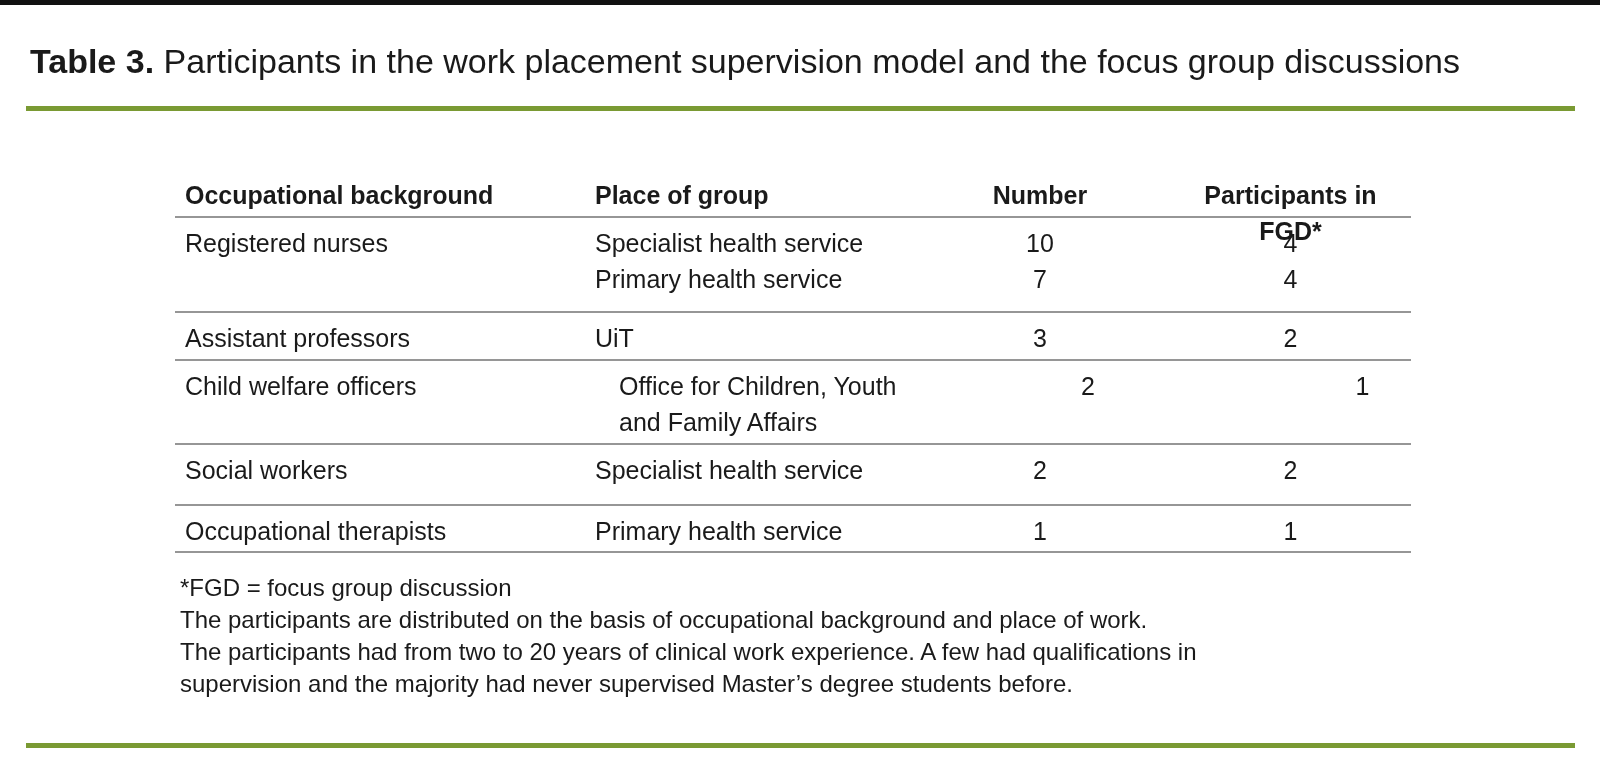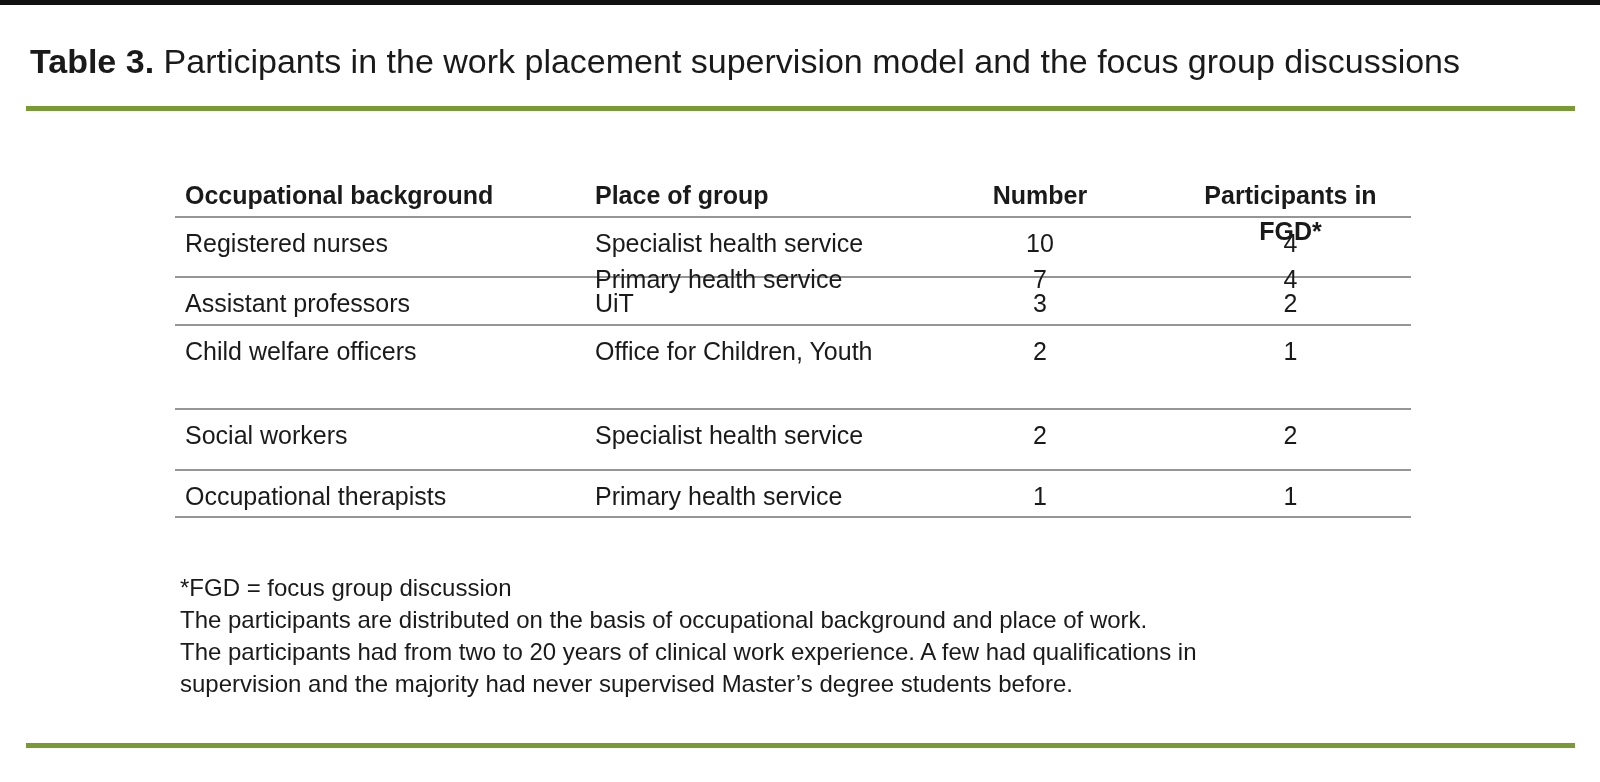--- a/index.html
+++ b/index.html
@@ -14,23 +14,23 @@
   .rule-green{position:absolute;left:26px;width:1549px;height:5px;background:#7a9a33;}
   .rule-green.top{top:106px;}
   .rule-green.bottom{top:743px;}
 
   .table-wrap{position:absolute;left:175px;top:170px;width:1236px;font-size:25px;}
   .t-row{
     display:grid;grid-template-columns:408px 367px 180px 281px;
     box-sizing:border-box;border-bottom:2px solid #969696;
   }
   .t-row.header{height:48px;font-weight:bold;}
-  .t-row.rg1{height:60px;}
+  .t-row.rg1{height:95px;}
   .t-row.rg2{height:48px;}
-  .t-row.rg3{height:84px;}
+  .t-row.rg3{height:84px;gap:24px;}
   .t-row.rg4{height:61px;}
   .t-row.rg5{height:47px;}
   .cell{padding-top:7px;line-height:36px;}
   .cell.c1{padding-left:10px;}
   .cell.c2{padding-left:12px;}
   .cell.c3{text-align:center;}
   .cell.c4{text-align:center;padding-left:40px;}
 
   .footnotes{position:absolute;left:180px;top:572px;font-size:24px;line-height:32px;}
   .fn-line{white-space:nowrap;}
@@ -87,20 +87,21 @@
       <div>2</div>
     </div>
   </div>
 
   <div class="t-row rg3">
     <div class="cell c1">
       <div>Child welfare officers</div>
     </div>
     <div class="cell c2">
       <div>Office for Children, Youth</div>
+      <div>and Family Affairs</div>
     </div>
     <div class="cell c3">
       <div>2</div>
     </div>
     <div class="cell c4">
       <div>1</div>
     </div>
   </div>
 
   <div class="t-row rg4">

